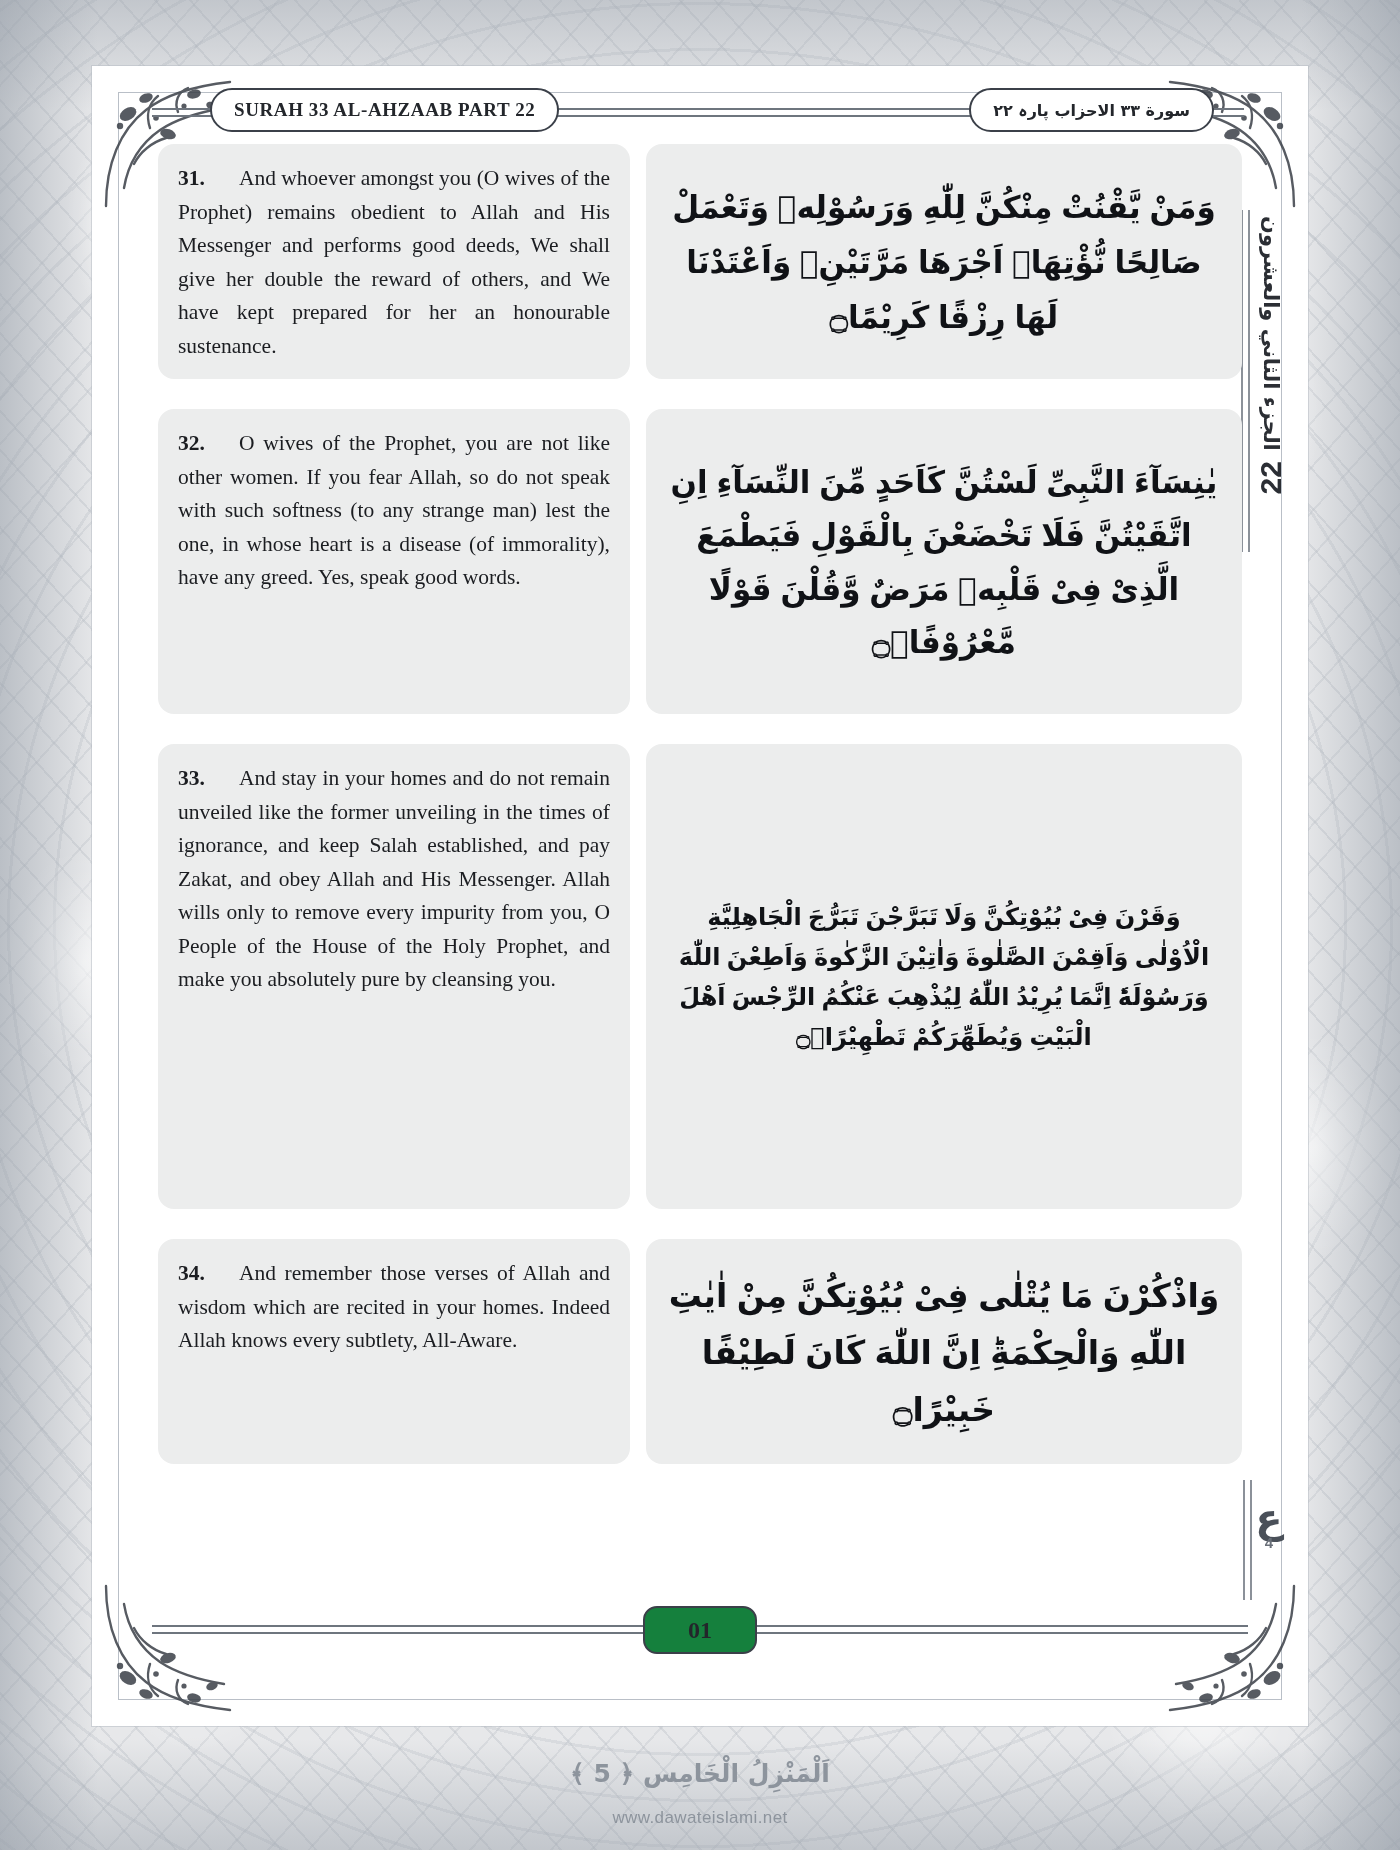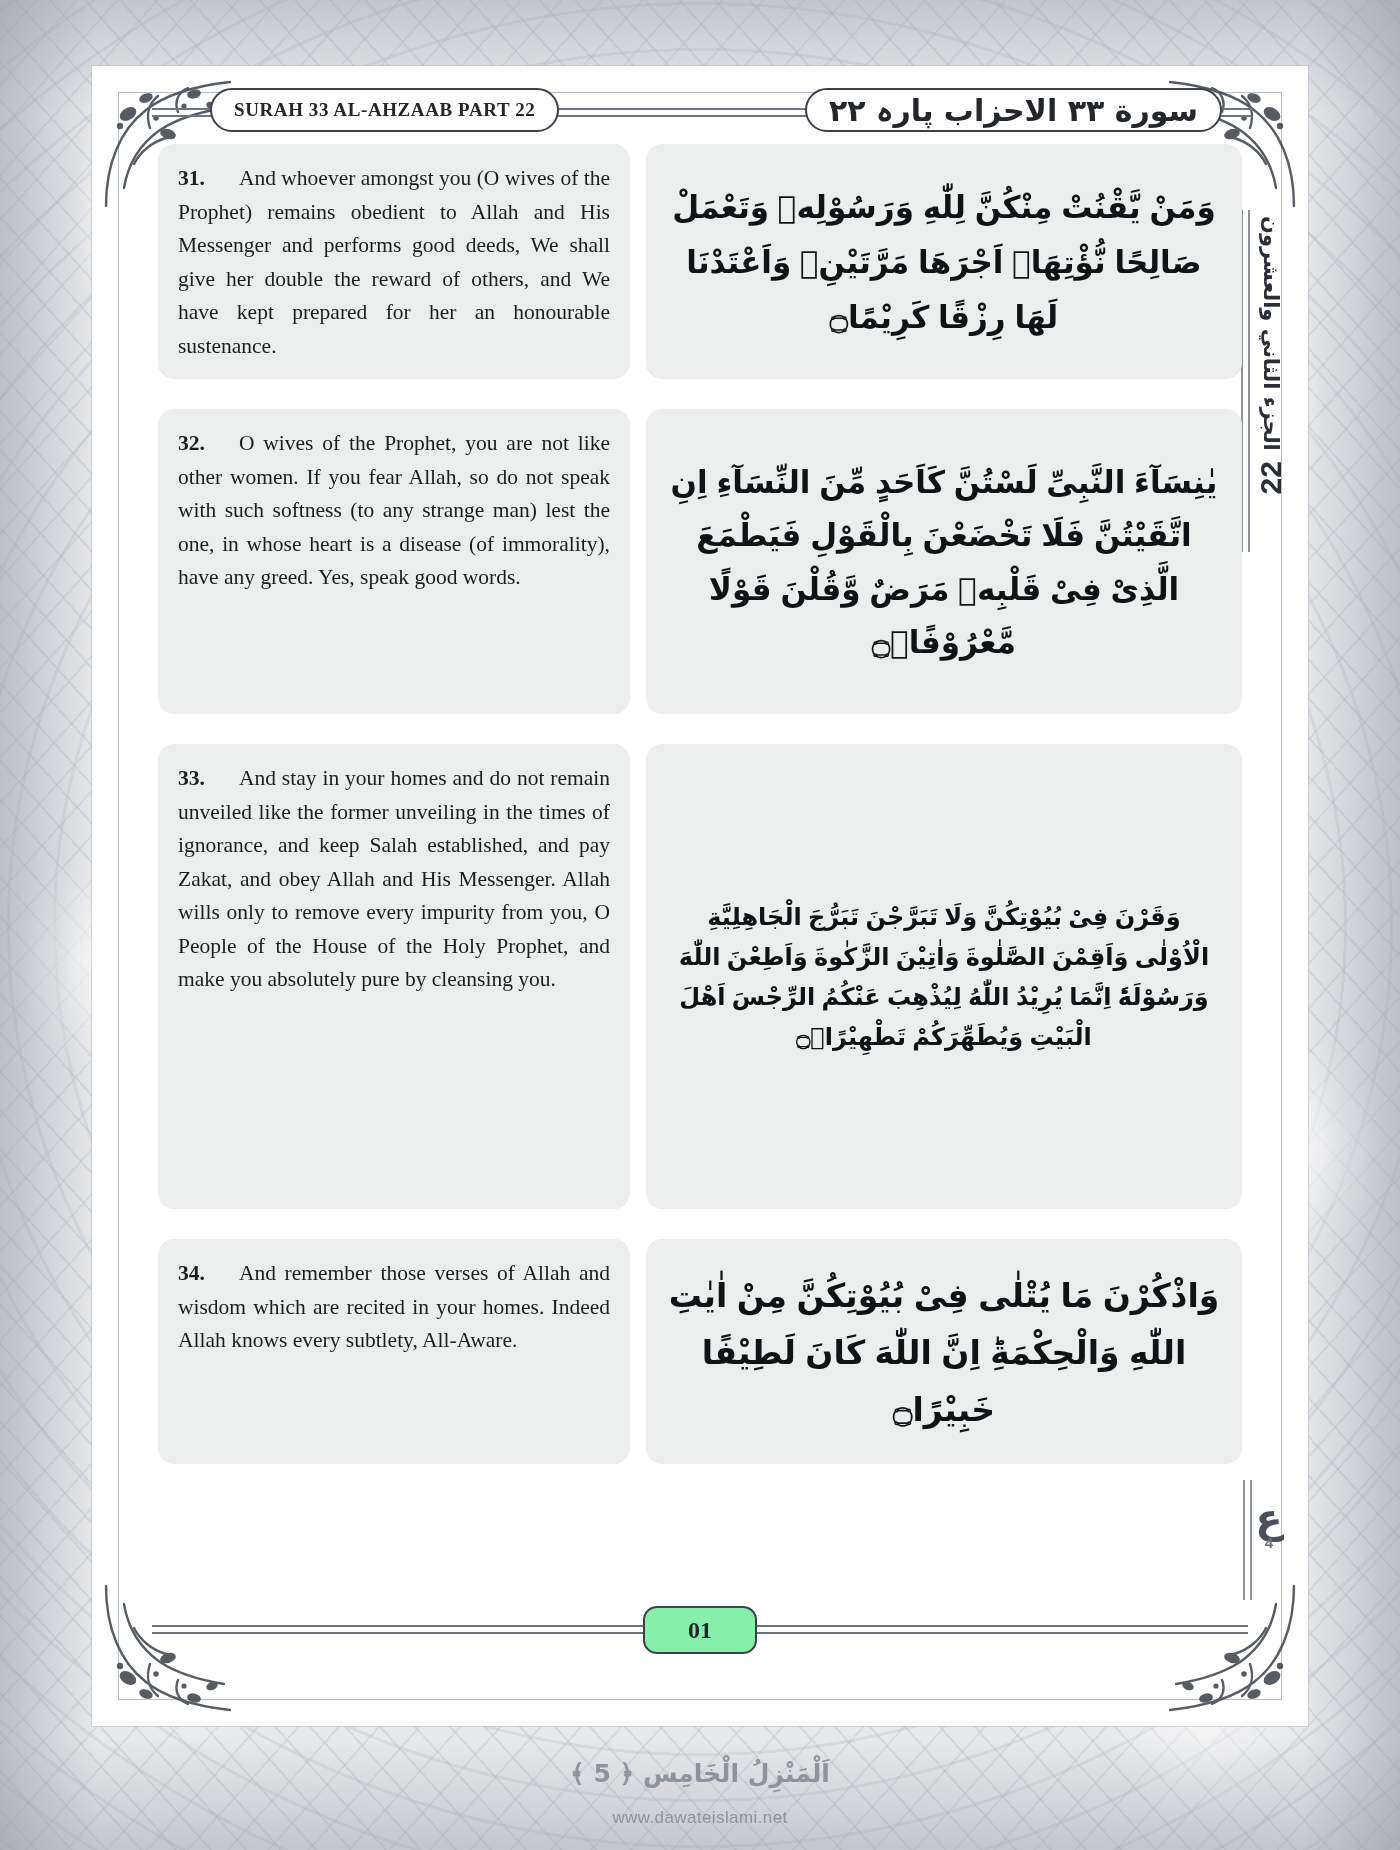--- a/index.html
+++ b/index.html
@@ -76,21 +76,21 @@
   .corner svg { width: 100%; height: 100%; display: block; }
   .corner.tl { left: 2px;  top: 2px; }
   .corner.tr { right: 2px; top: 2px; transform: scaleX(-1); }
   .corner.bl { left: 2px;  bottom: 2px; transform: scaleY(-1); }
   .corner.br { right: 2px; bottom: 2px; transform: scale(-1,-1); }
 
   
   #header {
     position: absolute;
     left: 60px;
-    right: 56px;
+    right: 64px;
     top: 22px;
     height: 44px;
   }
   .hdr-rule {
     position: absolute;
     left: 0;
     right: 0;
     top: 20px;
     height: 5px;
     border-top: 2px solid #6e757e;
@@ -113,21 +113,21 @@
   .hdr-pill.right { right: 30px; }
   .hdr-en {
     font-family: "Liberation Serif", serif;
     font-size: 19px;
     font-weight: 700;
     letter-spacing: .6px;
     color: #23262b;
   }
   .hdr-ar {
     font-family: "DejaVu Sans", sans-serif;
-    font-size: 30px;
+    font-size: 16px;
     font-weight: 700;
     color: #23262b;
     direction: rtl;
   }
 
   
   #footer-rule {
     position: absolute;
     left: 60px;
     right: 60px;
@@ -136,21 +136,21 @@
     border-top: 2px solid #6e757e;
     border-bottom: 2px solid #6e757e;
   }
   #pagenum {
     position: absolute;
     left: 50%;
     transform: translateX(-50%);
     bottom: 72px;
     width: 110px;
     height: 44px;
-    background: #86efac;
+    background: #15803d;
     border: 2px solid #3b4049;
     border-radius: 14px;
     display: flex;
     align-items: center;
     justify-content: center;
     font-family: "Liberation Serif", serif;
     font-size: 24px;
     font-weight: 700;
     color: #23262b;
   }

